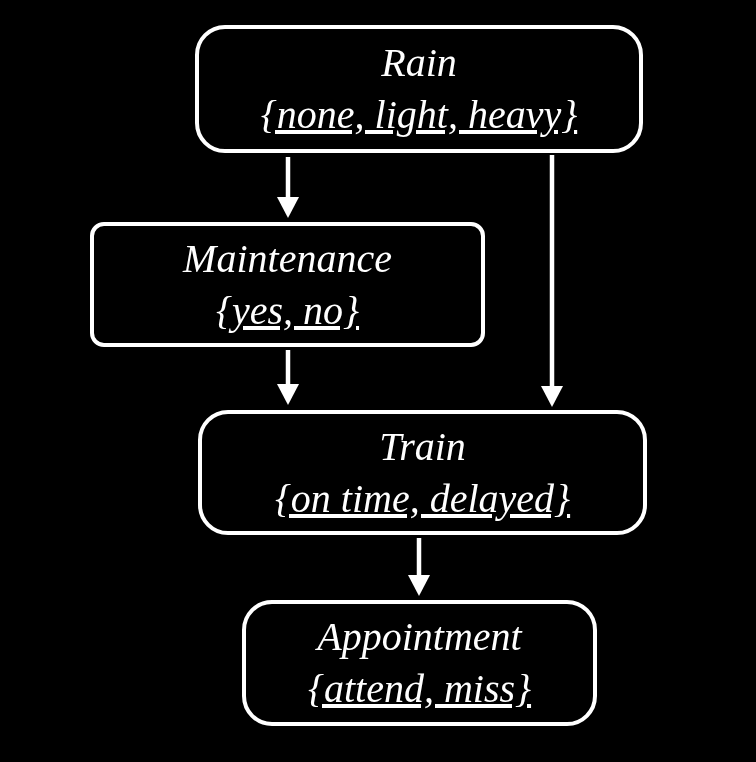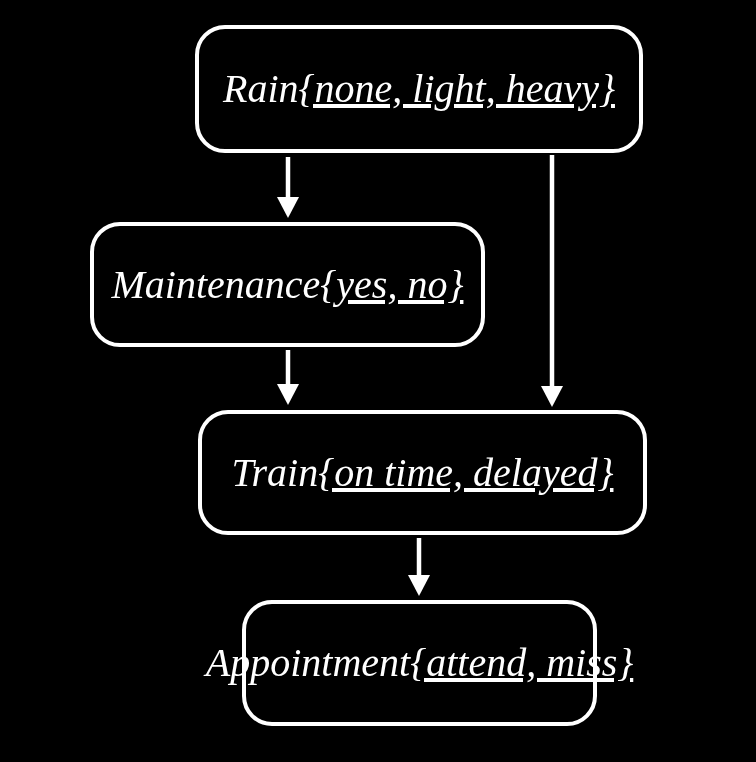--- a/index.html
+++ b/index.html
@@ -16,33 +16,34 @@
     font-family: "Liberation Serif", "DejaVu Serif", serif;
   }
   .node {
     position: absolute;
     box-sizing: border-box;
     border: 4px solid #ffffff;
     border-radius: 30px;
     background: #000000;
     color: #ffffff;
     display: flex;
+    flex-direction: column;
     align-items: center;
     justify-content: center;
     text-align: center;
     font-style: italic;
     font-size: 40px;
     line-height: 52px;
     white-space: nowrap;
   }
   .node .node-label { display: block; }
   .node .node-values { display: block; text-decoration: underline; }
 
   #node-rain        { left: 195px; top: 25px;  width: 448px; height: 128px; }
-  #node-maintenance { left: 90px;  top: 222px; width: 395px; height: 125px; }
+  #node-maintenance { left: 90px;  top: 222px; width: 395px; height: 125px; border-radius: 14px; }
   #node-train       { left: 198px; top: 410px; width: 449px; height: 125px; }
   #node-appointment { left: 242px; top: 600px; width: 355px; height: 126px; }
 
   .edges-overlay {
     position: absolute;
     left: 0;
     top: 0;
     width: 756px;
     height: 762px;
     pointer-events: none;

